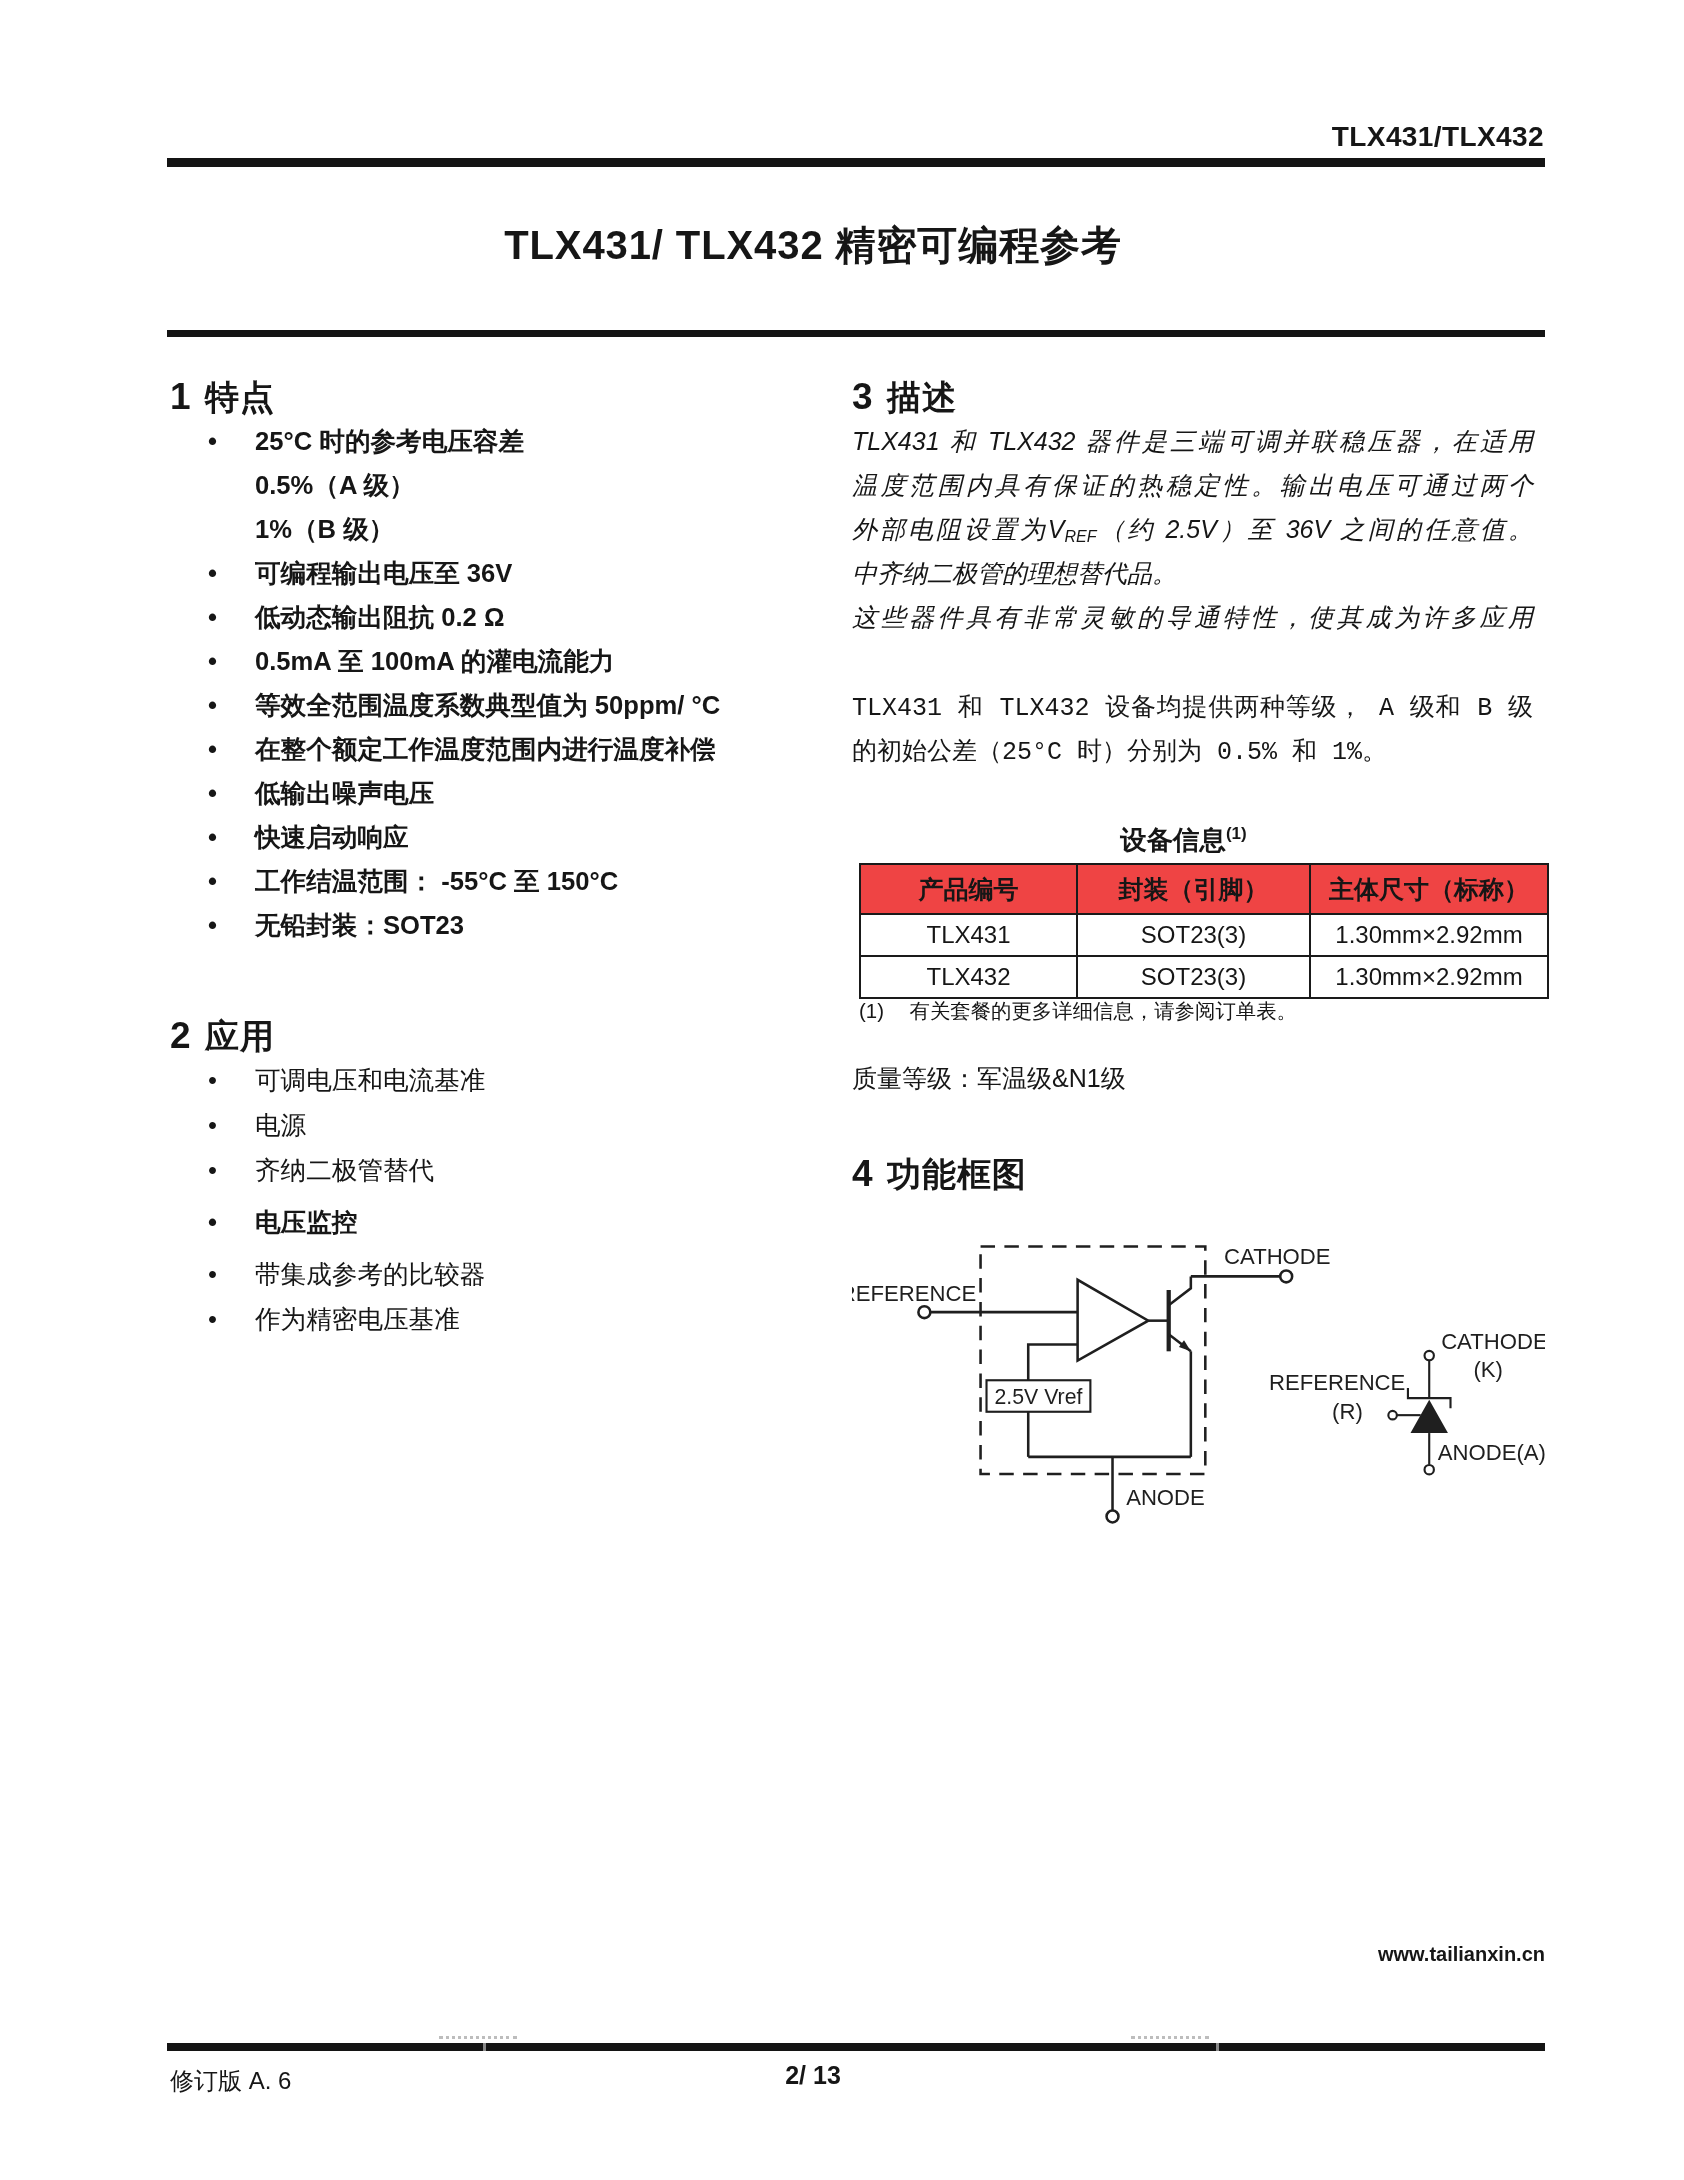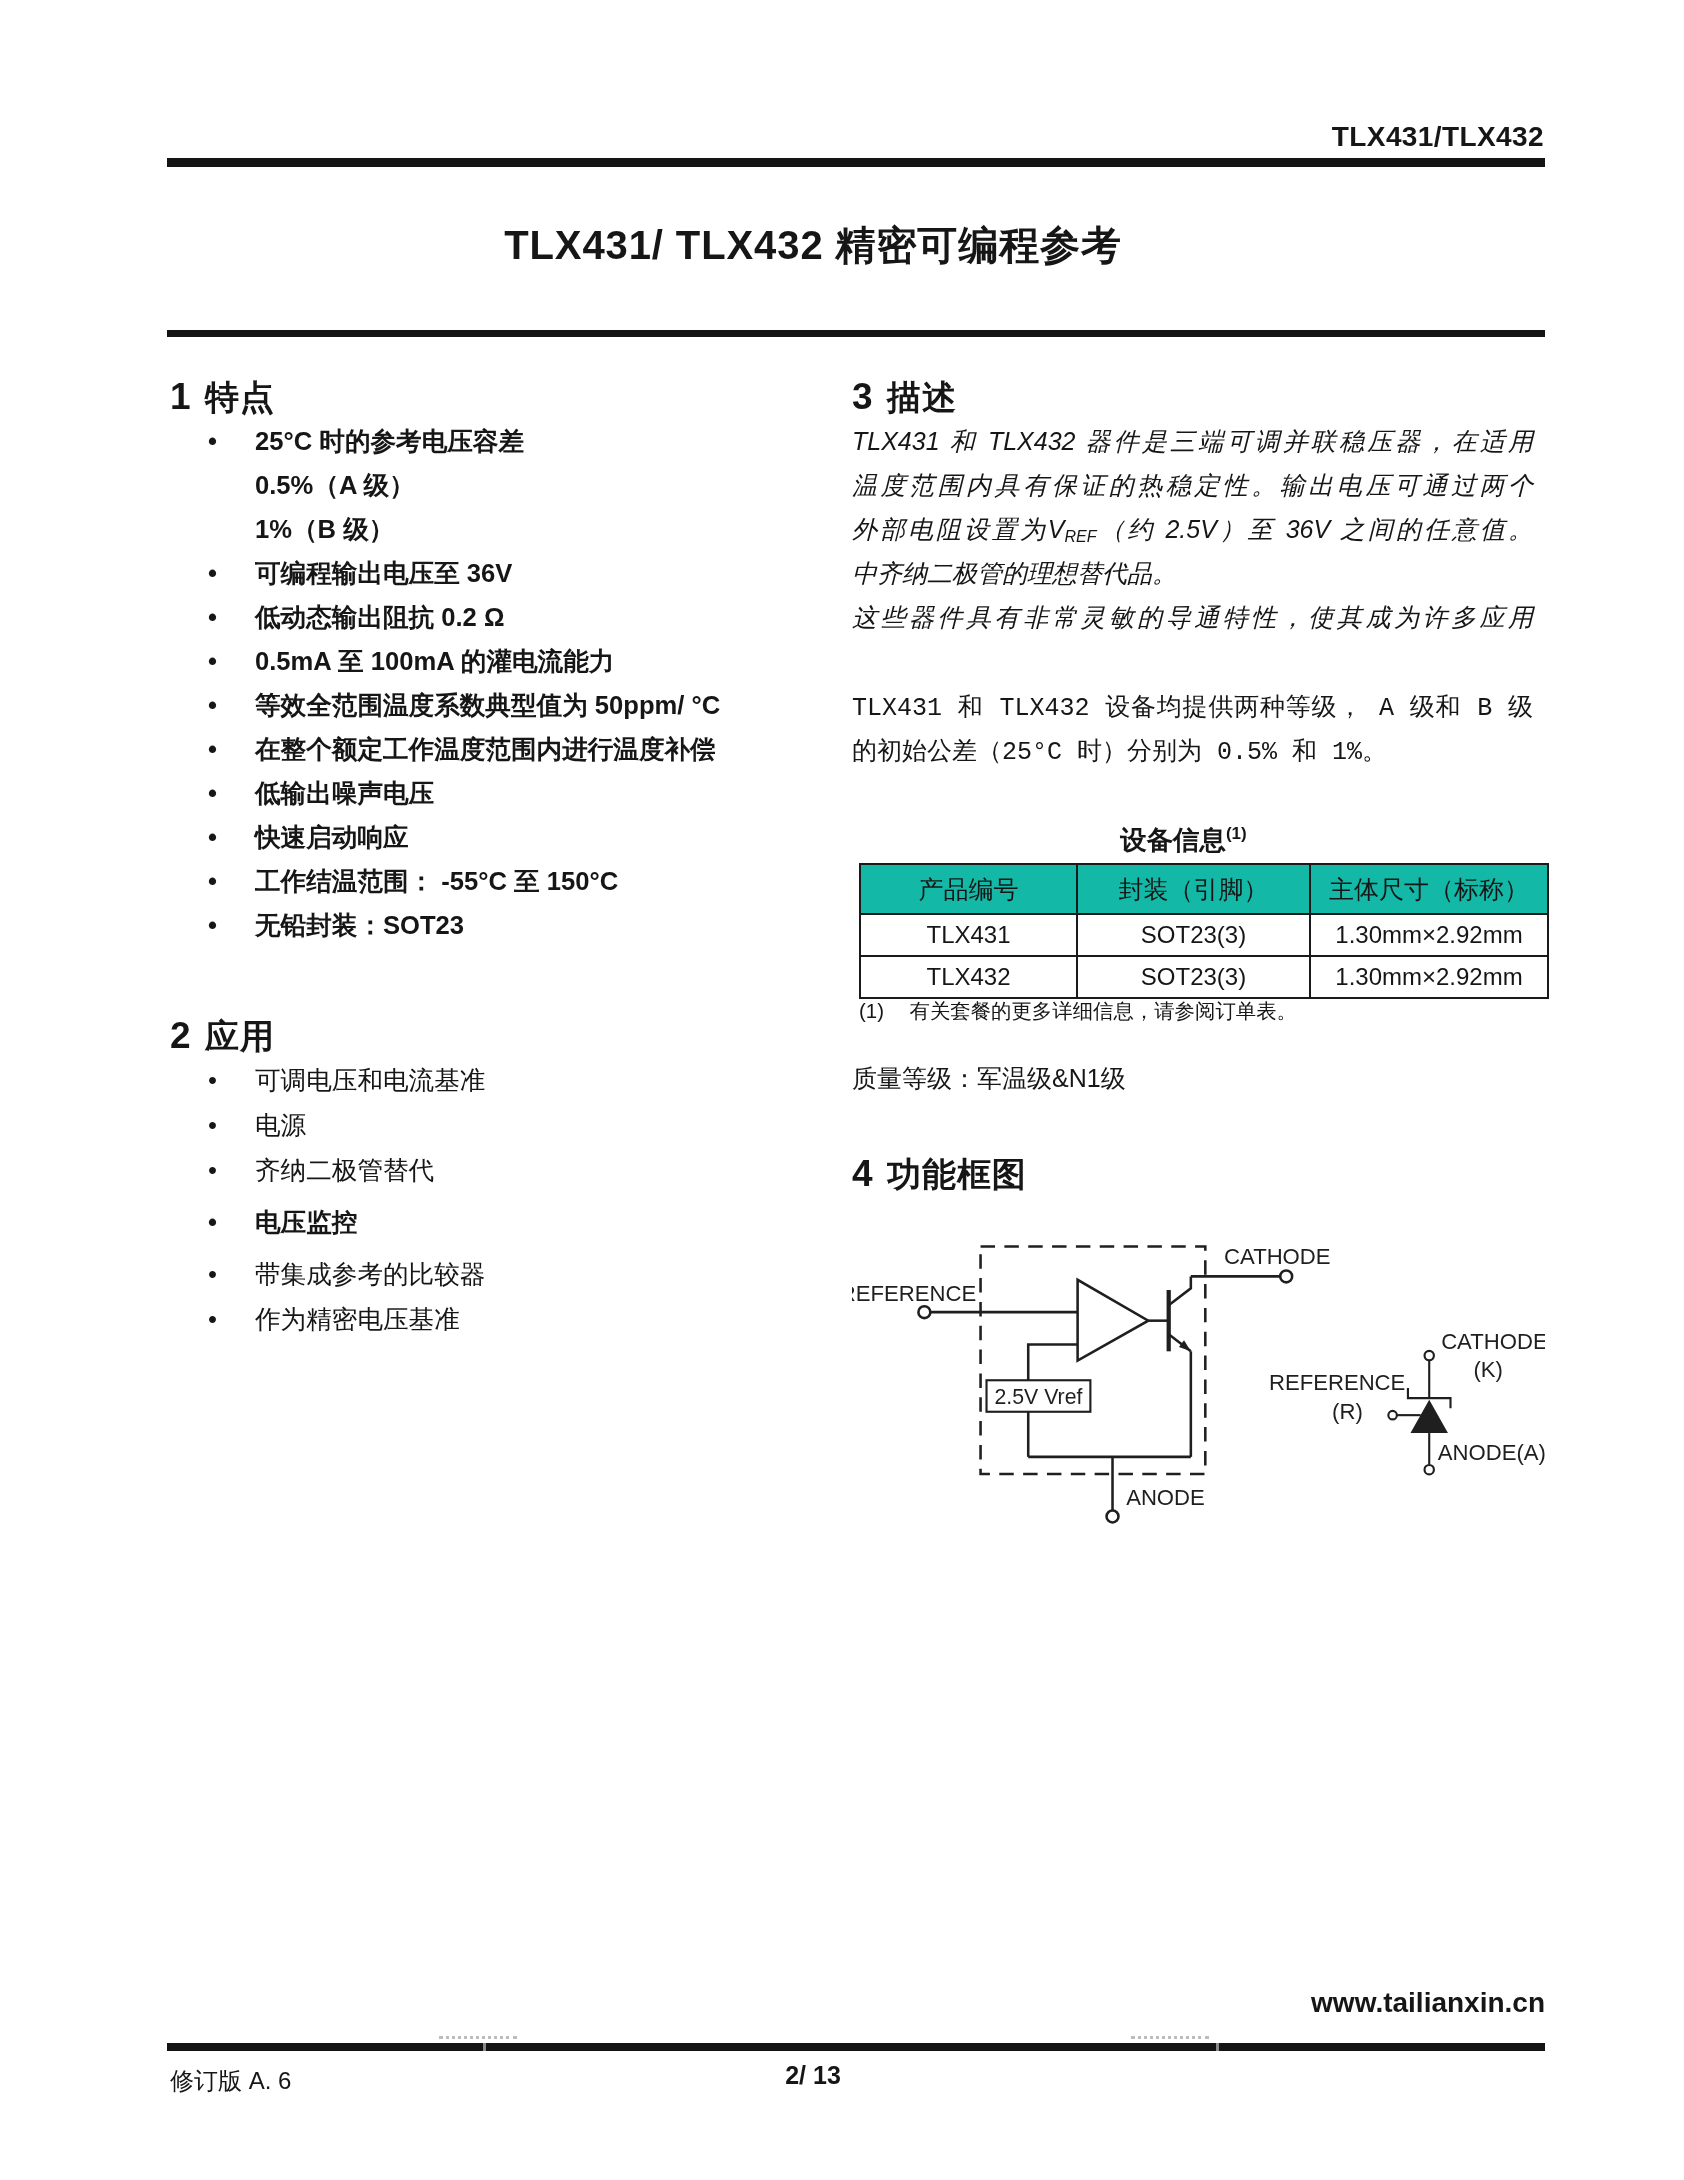--- a/index.html
+++ b/index.html
@@ -35,40 +35,40 @@
   .pline.last{text-align-last:left;}
   .vsub{font-size:16px;vertical-align:-4.3px;}
 
   
   #tbl-caption{position:absolute;left:840px;top:823px;width:687px;text-align:center;
                font-size:26.4px;font-weight:700;}
   #tbl-caption .sup{font-size:17px;vertical-align:10.2px;}
   #device-table{position:absolute;left:859px;top:863px;width:687px;
                 border-collapse:collapse;table-layout:fixed;}
   #device-table th,#device-table td{border:2.6px solid #1a1a1a;text-align:center;overflow:hidden;}
-  #device-table th{background:#14b8a6;height:46px;font-size:25px;font-weight:400;margin-top:20px;}
+  #device-table th{background:#ef4444;height:46px;font-size:25px;font-weight:700;margin-top:20px;}
   #device-table td{height:38px;font-size:24px;font-weight:400;}
   #footnote{position:absolute;left:859px;top:997px;font-size:20.4px;}
   #footnote .mark{margin-right:25.6px;}
   #quality{position:absolute;left:852px;top:1062px;font-size:25px;}
 
   
   #diagram-svg{position:absolute;left:852px;top:1214px;}
   .dg-line{stroke:#1f1f1f;stroke-width:3;fill:none;}
   .dg-thin{stroke:#1f1f1f;stroke-width:2.5;fill:none;}
   .dg-dash{stroke:#1f1f1f;stroke-width:3;fill:none;stroke-dasharray:17 11;}
   .dg-circle{stroke:#1f1f1f;stroke-width:3;fill:#ffffff;}
   .dg-text{font-family:"Liberation Sans",sans-serif;font-size:26px;fill:#1f1f1f;}
 
   
   #foot-left{position:absolute;left:170px;top:2065px;font-size:24px;}
   #foot-left b{font-weight:400;}
   #foot-center{position:absolute;left:124px;top:2061px;width:1378px;text-align:center;
                font-size:25px;font-weight:700;}
-  #foot-right{position:absolute;right:140px;top:1987px;font-size:28px;font-weight:700;}
+  #foot-right{position:absolute;right:140px;top:1943px;font-size:20px;font-weight:700;}
 </style>
 </head>
 <body>
 
 <div class="page">
 
   <div id="hdr-model">TLX431/TLX432</div>
   <div class="rule" style="left:167px;top:158px;width:1378px;height:9.4px;"></div>
 
   <div id="title">TLX431/ TLX432 精密可编程参考</div>

